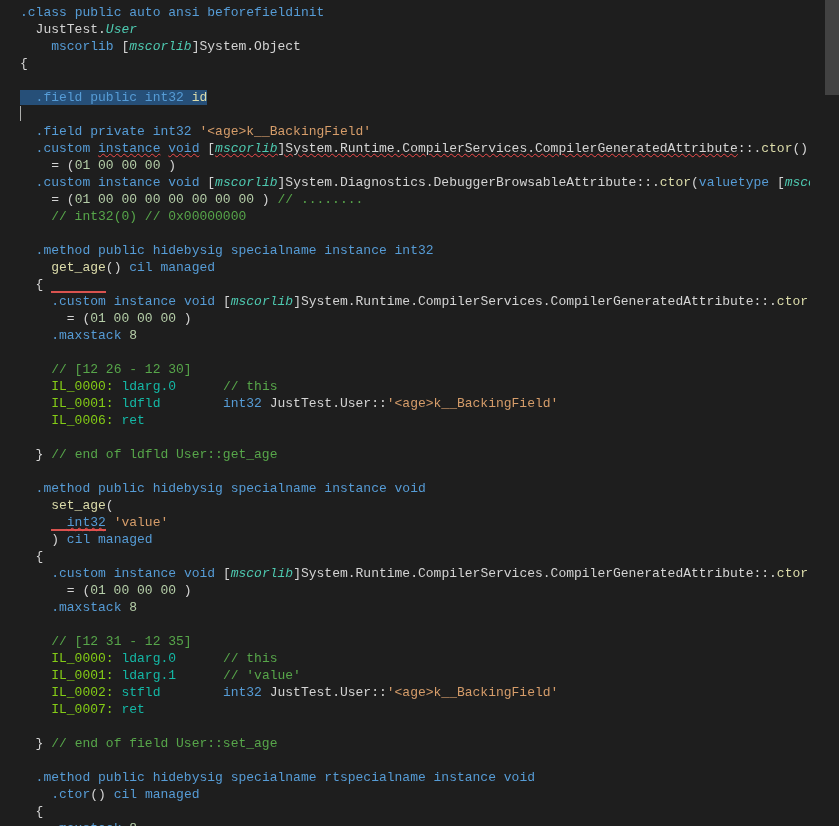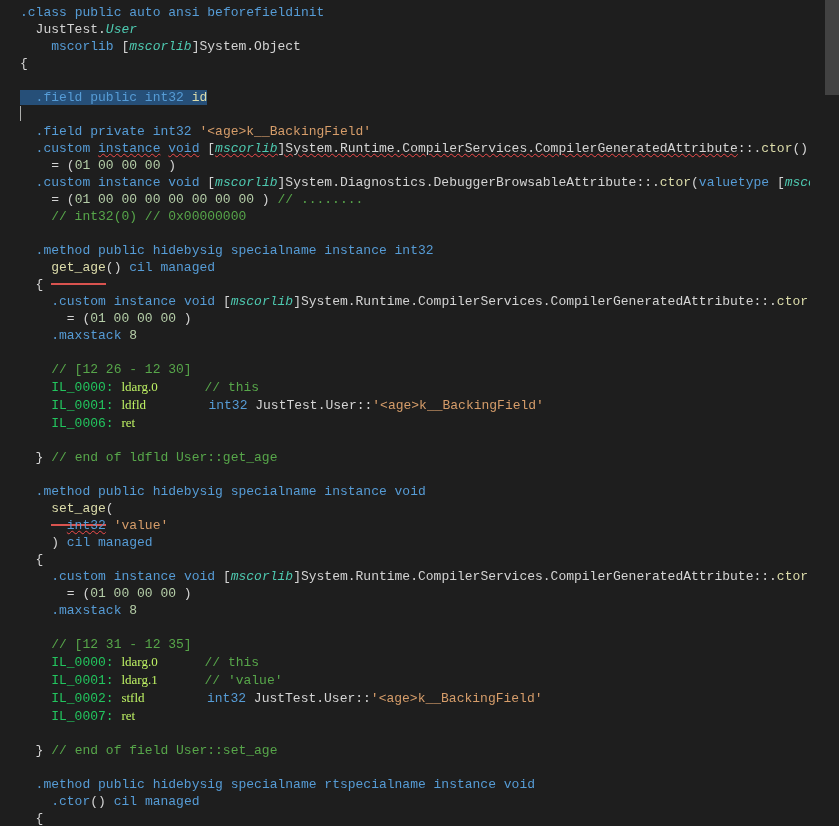--- a/index.html
+++ b/index.html
@@ -37,41 +37,41 @@
     height: 95px;
     background: #424242;
   }
   .kw { color: #569cd6; }
   .dir { color: #569cd6; }
   .id { color: #dcdcaa; }
   .str { color: #d69d6a; text-align: center; }
   .num { color: #b5cea8; }
   .type { color: #4ec9b0; font-style: italic; }
   .cm { color: #57a64a; }
-  .lbl { color: #22c55e; }
-  .op { color: #bef264; font-family: Liberation Serif, serif; }
+  .lbl { color: #84cc16; }
+  .op { color: #14b8a6; }
   .selected {
     background: #264f78;
   }
   .cursor {
     display: inline-block;
     width: 1px;
     height: 15px;
     background: #aeafad;
     vertical-align: middle;
     position: relative;
     top: -1px;
   }
   .squiggle {
     text-decoration: underline wavy #f14c4c;
     text-decoration-thickness: 1px;
   }
   .underline-red {
     border-bottom: 2px solid #d9534f;
-    padding-bottom: 8px;
+    padding-bottom: 16px;
   }
 </style>
 </head>
 <body>
 
 <div class="editor"><span class="dir">.class</span> <span class="kw">public</span> <span class="kw">auto</span> <span class="kw">ansi</span> <span class="kw">beforefieldinit</span>
   <span>JustTest.</span><span class="type">User</span>
     <span class="kw">mscorlib</span> <span>[</span><span class="type">mscorlib</span><span>]</span><span>System.Object</span>
 <span>{</span>
 

